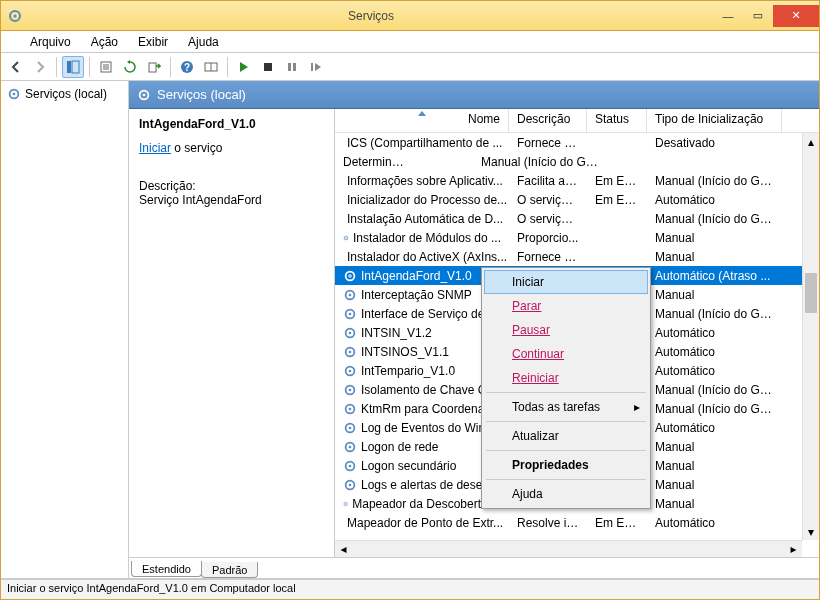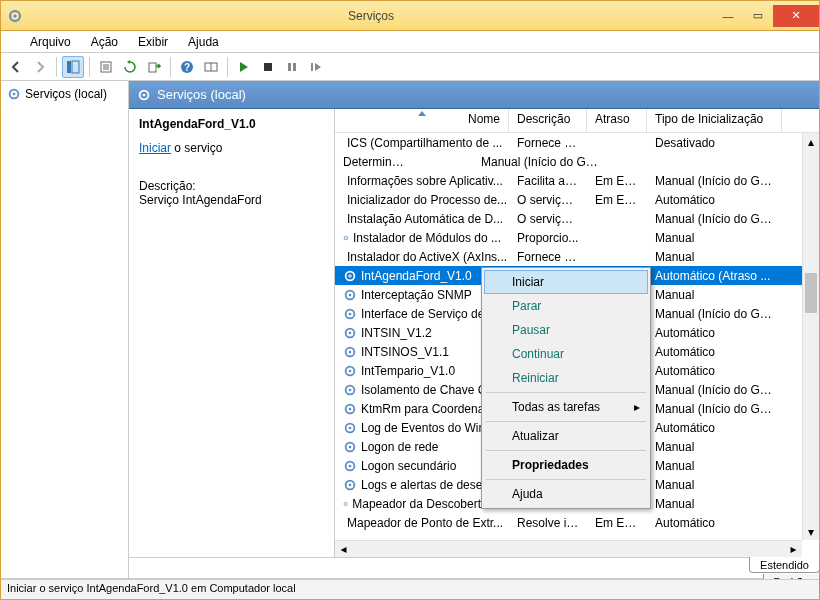--- a/index.html
+++ b/index.html
@@ -52,30 +52,30 @@
 
   .scrollbar-v { position: absolute; right: 0; top: 24px; bottom: 17px; width: 17px; background: #f0f0f0; border-left: 1px solid #ddd; }
   .scrollbar-v .thumb { position: absolute; left: 2px; right: 2px; top: 140px; height: 40px; background: #c2c2c2; border-radius: 1px; }
   .scrollbar-v .arrow { position: absolute; left: 0; right: 0; height: 17px; display:flex; align-items:center; justify-content:center; }
   .scrollbar-v .arrow.up { top: 0; }
   .scrollbar-v .arrow.down { bottom: 0; }
   .scrollbar-h { position: absolute; left: 0; right: 17px; bottom: 0; height: 17px; background: #f0f0f0; border-top: 1px solid #ddd; }
   .scrollbar-h .arrow { position:absolute; top:0; bottom:0; width:17px; display:flex; align-items:center; justify-content:center;}
   .scrollbar-h .arrow.left{left:0;} .scrollbar-h .arrow.right{right:0;}
 
-  .tabstrip { height: 21px; display: flex; align-items: flex-end; padding-left: 2px; border-top: 1px solid #ccc; background: #fff; flex-direction: column; }
+  .tabstrip { height: 21px; display: flex; align-items: flex-end; padding-left: 2px; border-top: 1px solid #ccc; background: #fff; }
   .tabstrip .tab { padding: 2px 10px 1px; border: 1px solid #999; border-top: none; border-radius: 0 0 4px 4px; margin-right: -1px; background: #f4f4f4; font-size: 11px; }
   .tabstrip .tab.active { background: #fff; position: relative; top: -1px; }
 
   .statusbar { height: 20px; padding: 2px 6px; font-size: 11px; background: #f4f4f4; border-top: 1px solid #ccc; }
 
   .context-menu { position: absolute; background: #f0f0f0; border: 1px solid #999; box-shadow: 2px 2px 4px rgba(0,0,0,.3); padding: 2px; z-index: 10; width: 170px; }
   .context-menu .ctx-item { padding: 5px 20px 5px 28px; cursor: default; position: relative; }
   .context-menu .ctx-item.highlighted { background: #cde6f7; border: 1px solid #7eb4ea; padding: 4px 19px 4px 27px; }
-  .context-menu .ctx-item.disabled { color: #0f766e; }
+  .context-menu .ctx-item.disabled { color: #be185d; text-decoration: underline; }
   .context-menu .ctx-item.bold { font-weight: bold; }
   .context-menu .ctx-sep { height: 1px; background: #ccc; margin: 2px 2px; }
   .context-menu .ctx-item .arrow { position: absolute; right: 8px; top: 50%; transform: translateY(-50%); }
 
   .gear-ico { width: 14px; height: 14px; }
 
   .col-name { width: 174px; text-align: right; }
   .col-desc { width: 78px; }
   .col-status { width: 60px; }
   .col-type { width: 135px; }
@@ -211,21 +211,21 @@
             <span class="start-link">Iniciar</span><span> o serviço</span>
           </div>
           <div class="desc-label">Descrição:</div>
           <div>Serviço IntAgendaFord</div>
         </div>
 
         <div class="list-pane">
           <div class="list-header">
             <div class="col col-name sorted">Nome</div>
             <div class="col col-desc">Descrição</div>
-            <div class="col col-status">Atraso</div>
+            <div class="col col-status">Status</div>
             <div class="col col-type">Tipo de Inicialização</div>
           </div>
           <div class="list-body" id="list-body">
               <div class="row">
                 <div class="cell col-name name-cell">
                   <svg class="gear-ico" viewBox="0 0 16 16">
                     <circle cx="8" cy="8" r="5" fill="none" stroke="#5a8bc4" stroke-width="2"></circle>
                     <circle cx="8" cy="8" r="1.5" fill="#5a8bc4"></circle>
                   </svg>
                   <span>ICS (Compartilhamento de ...</span>

